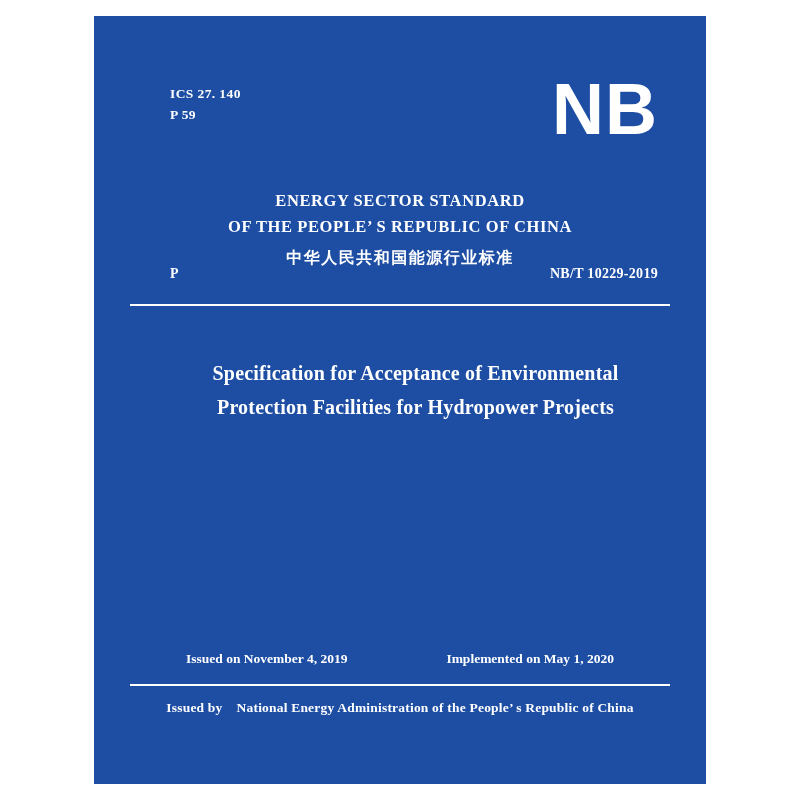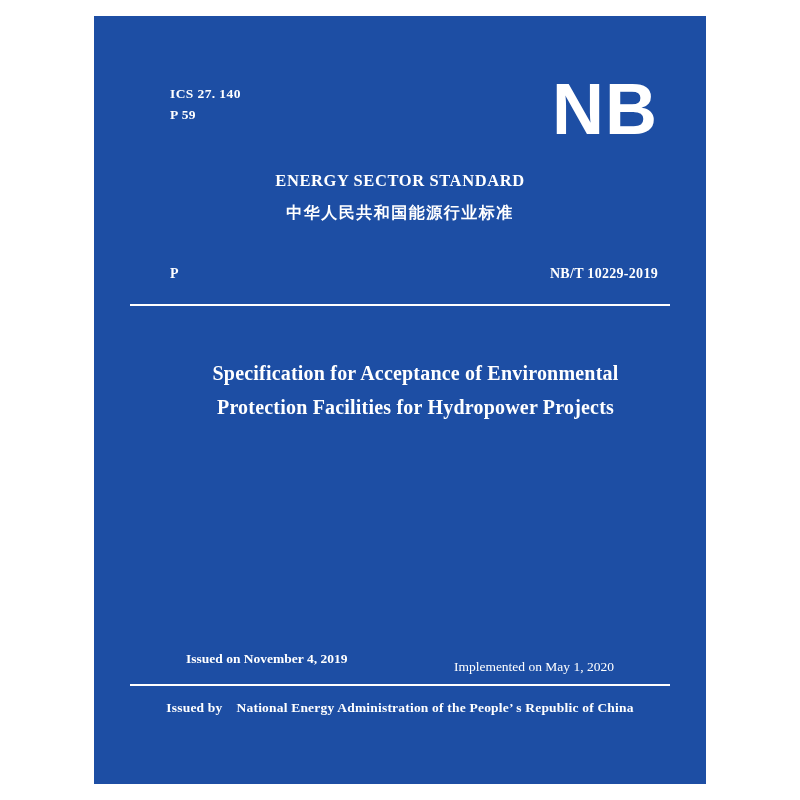--- a/index.html
+++ b/index.html
@@ -52,21 +52,21 @@
     letter-spacing: 1px;
     line-height: 1;
     font-family: "Liberation Sans", sans-serif;
     margin-top: 9px;
   }
   
   .std-head {
     position: absolute;
     left: 0;
     right: 0;
-    top: 152px;
+    top: 172px;
     text-align: center;
   }
   .std-head .en1,
   .std-head .en2 {
     font-size: 16.5px;
     font-weight: bold;
     letter-spacing: 0.6px;
     line-height: 1.55;
   }
   .std-head .cn {
@@ -141,23 +141,23 @@
   .dates-row .issued {
     position: absolute;
     left: 92px;
     top: 0;
     font-size: 13.5px;
     font-weight: bold;
   }
   .dates-row .implemented {
     position: absolute;
     right: 92px;
-    top: 8px;
-    font-size: 13.5px;
-    font-weight: normal;
+    top: 0;
+    font-size: 13.5px;
+    font-weight: bold;
   }
   .issuer-row {
     position: absolute;
     left: 0;
     right: 0;
     top: 684px;
     text-align: center;
     font-size: 13.5px;
     font-weight: bold;
     letter-spacing: 0.2px;
@@ -174,20 +174,21 @@
 
     <div class="ics-block">
       <div class="ics-line">ICS 27. 140</div>
       <div class="ics-line">P 59</div>
     </div>
 
     <div class="nb-logo">NB</div>
 
     <div class="std-head">
       <div class="en1">ENERGY SECTOR STANDARD</div>
+      <div class="en2">OF THE PEOPLE’ S REPUBLIC OF CHINA</div>
       <div class="cn">中华人民共和国能源行业标准</div>
     </div>
 
     <div class="code-row">
       <div class="left-mark">P</div>
       <div class="std-no">NB/T 10229-2019</div>
     </div>
 
     <div class="rule top-rule"></div>
 

